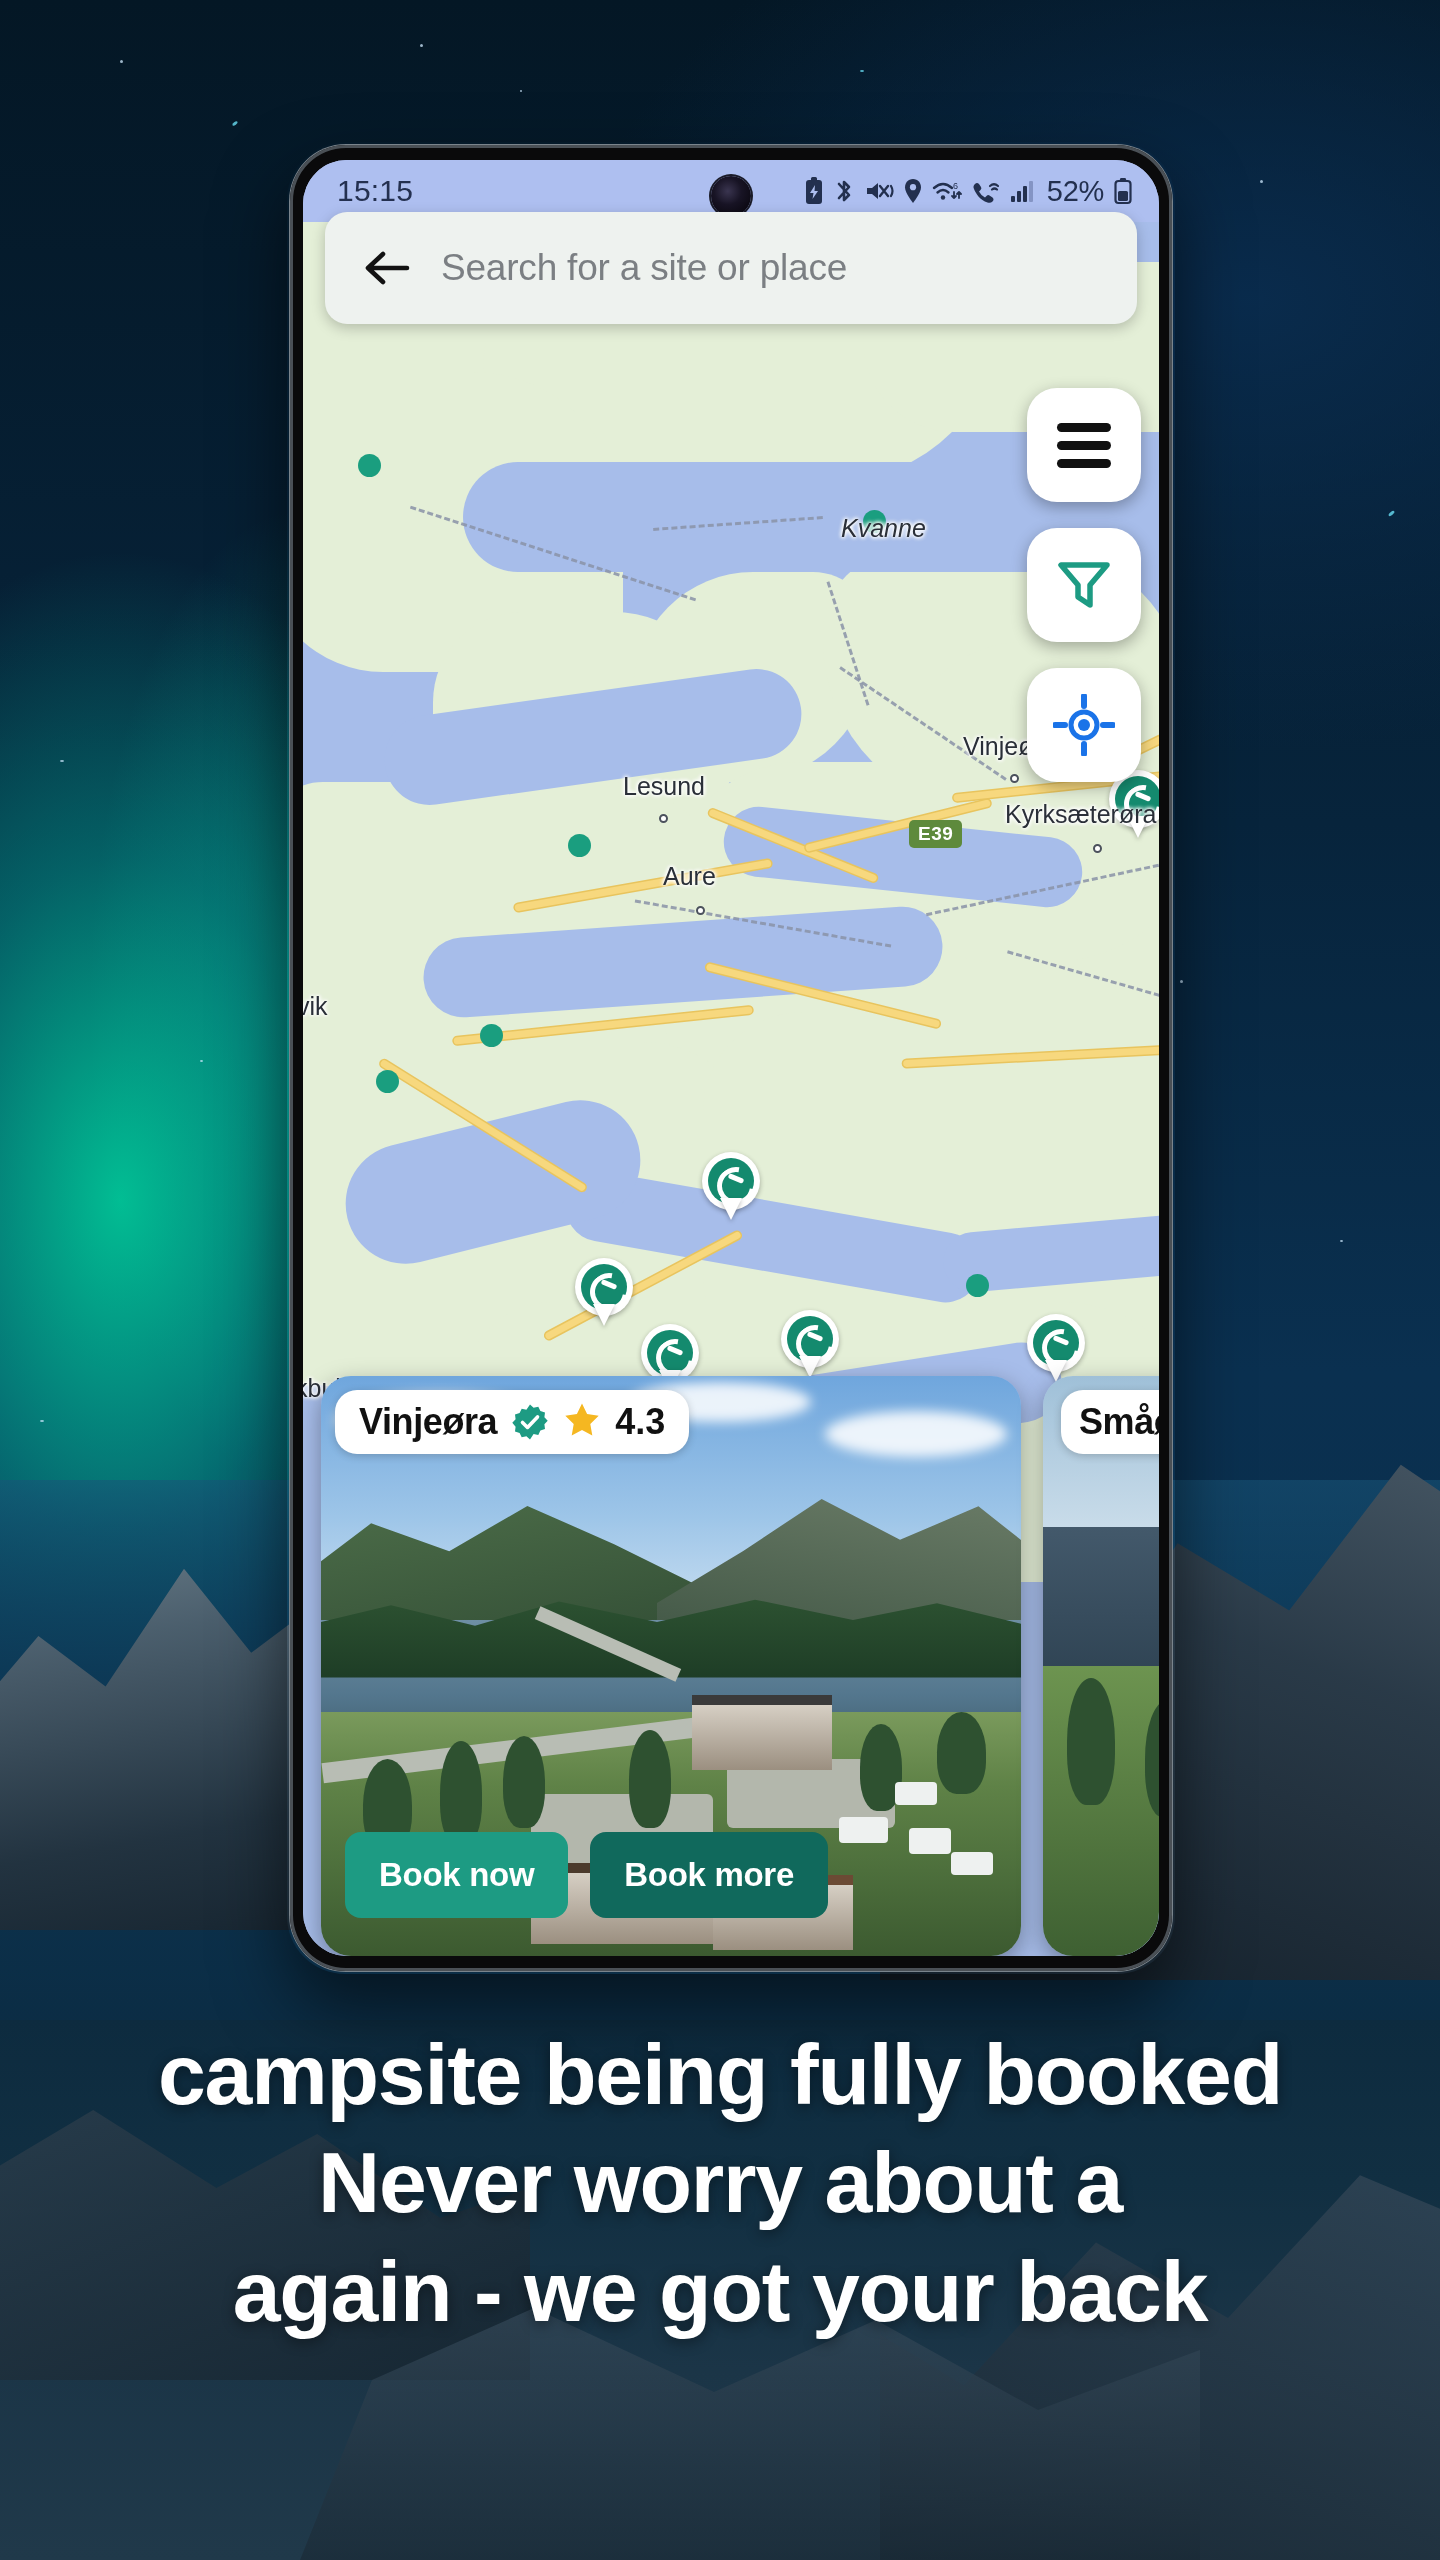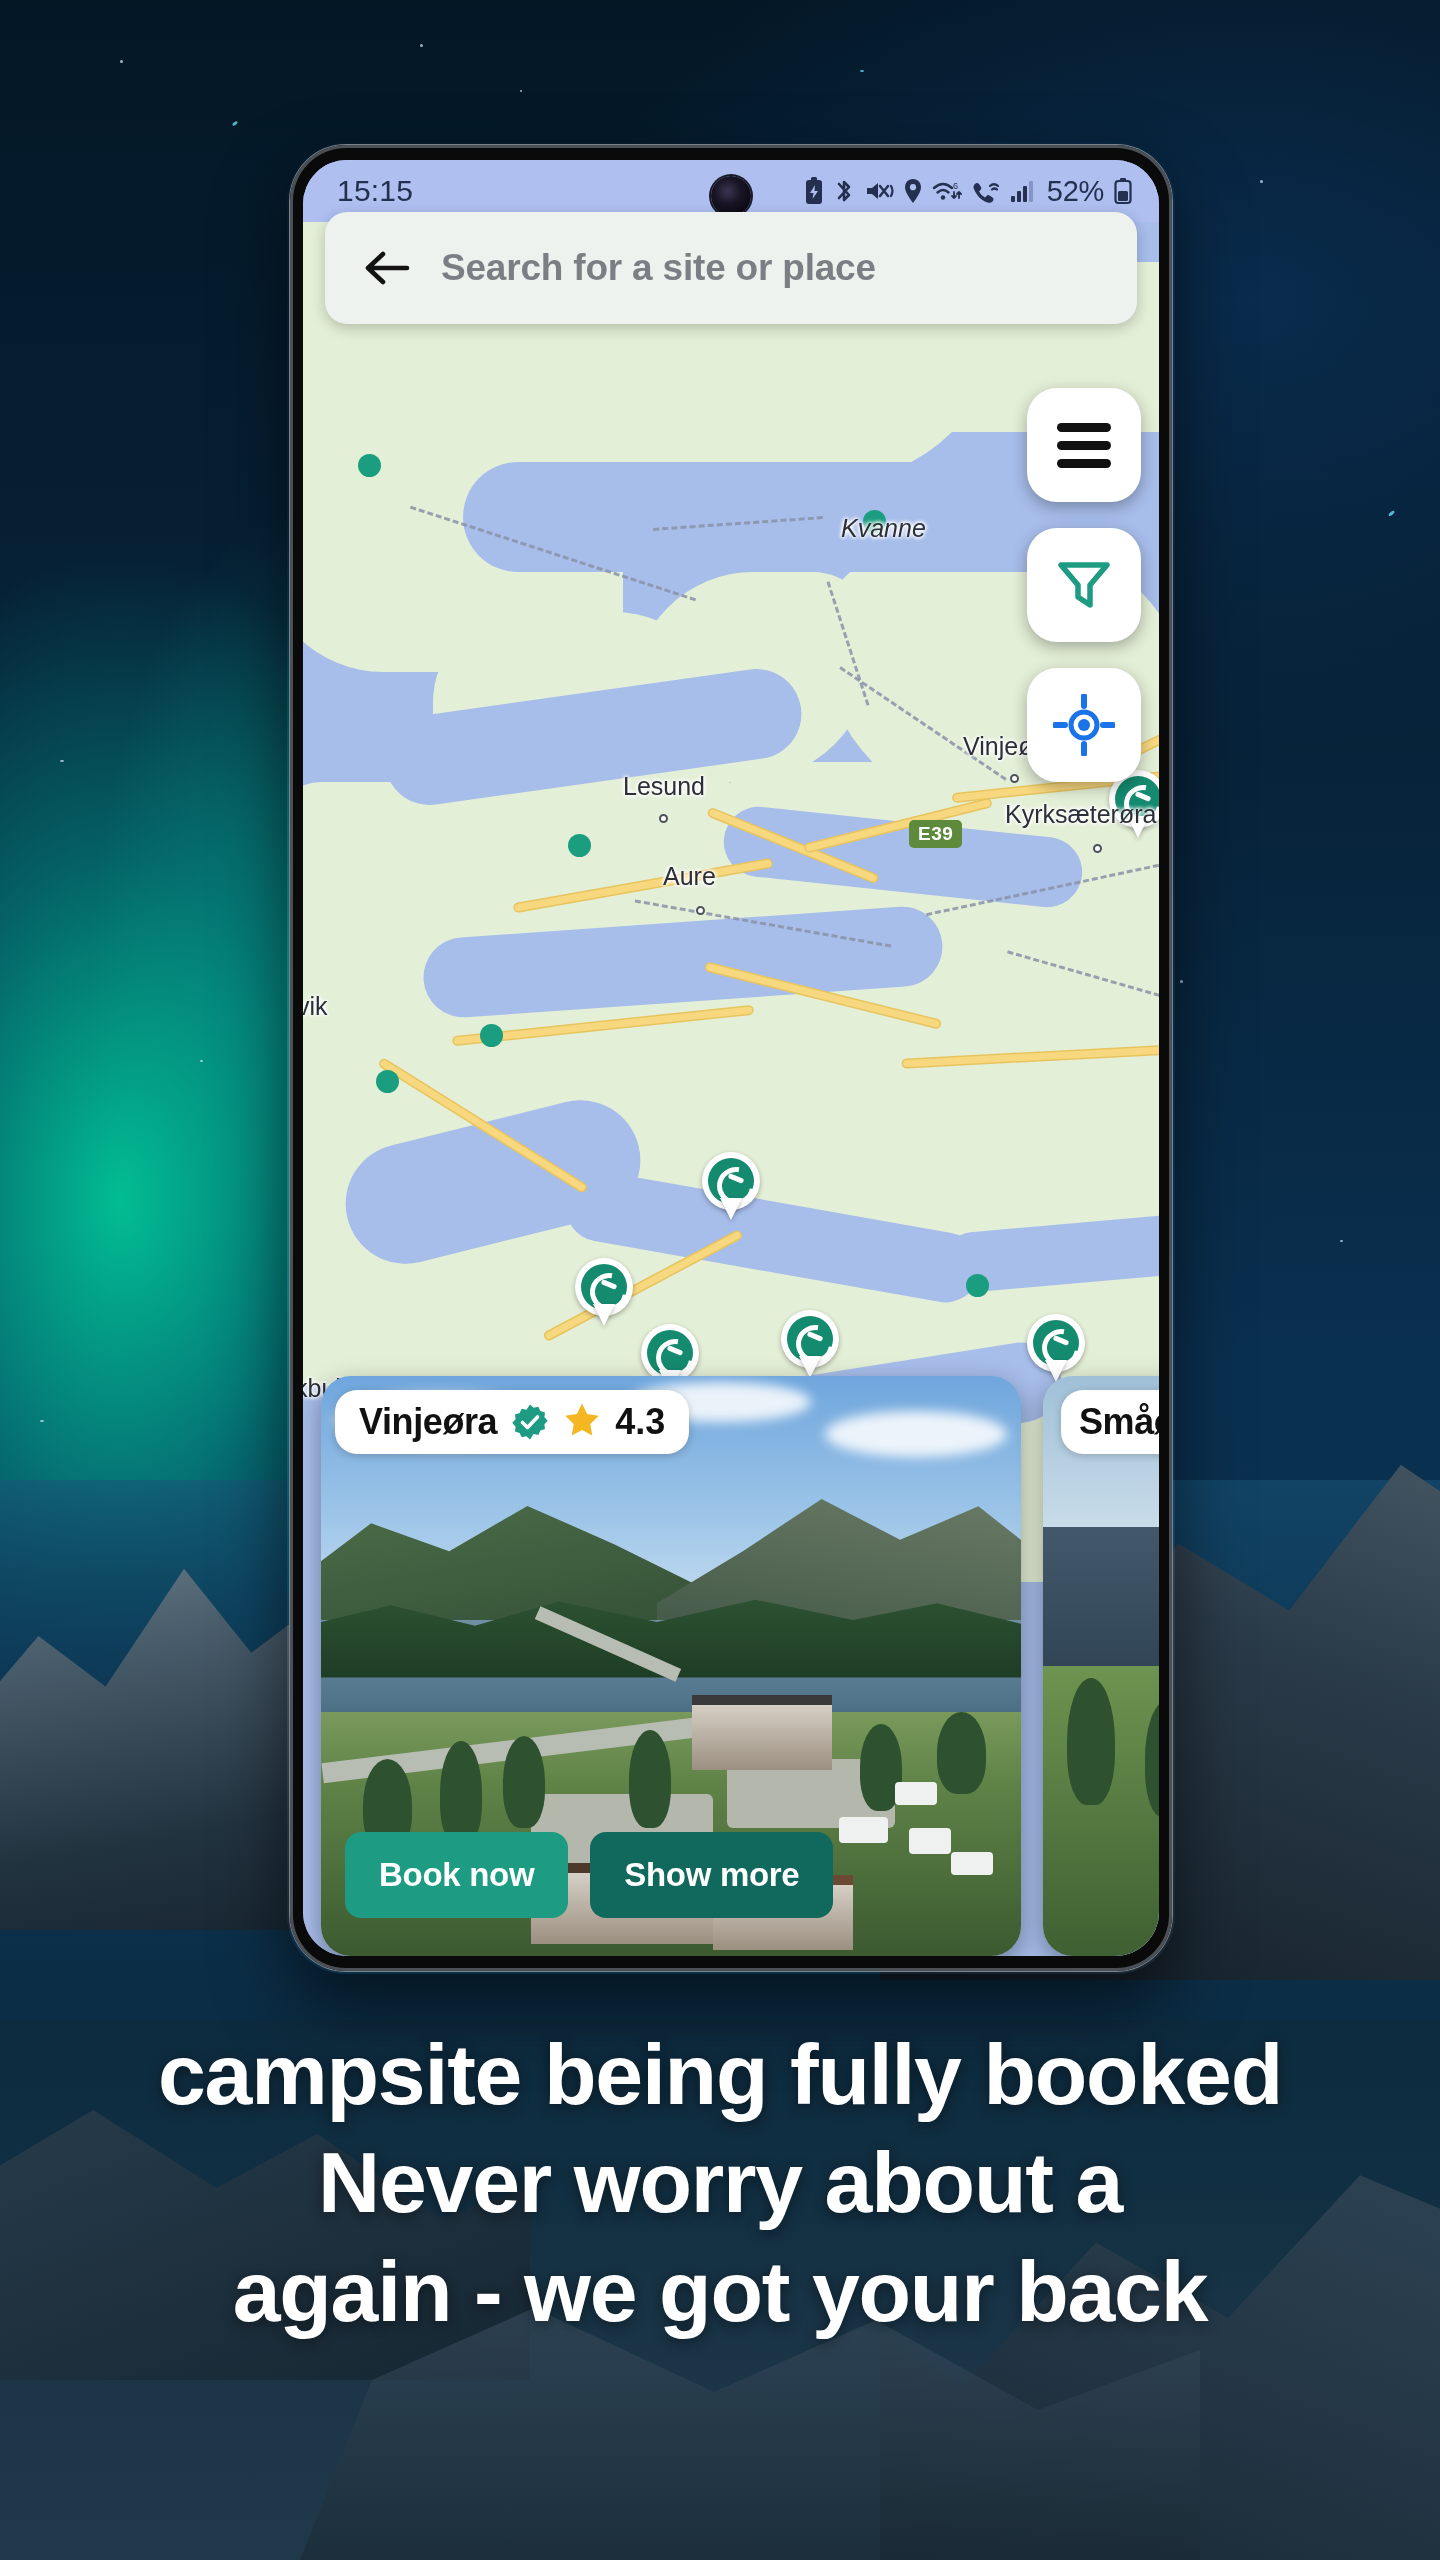--- a/index.html
+++ b/index.html
@@ -138,21 +138,20 @@
     background:#fff; border-radius:3px; transform:rotate(22deg);
   }
 
   
   .searchbar {
     position:absolute; left:22px; top:52px; width:812px; height:112px;
     background:#eef2ef; border-radius:22px;
     box-shadow:0 4px 14px rgba(0,0,0,.22);
     display:flex; align-items:center; gap:30px; padding:0 38px;
     z-index:6;
-    font-weight:bold;
   }
   .search-ph { font-size:37px; color:#7b7f83; letter-spacing:-.2px; }
 
   
   .fabs { position:absolute; right:18px; top:228px; display:flex; flex-direction:column; gap:26px; z-index:5; }
   .fab {
     width:114px; height:114px; border-radius:30px; background:#fff;
     box-shadow:0 5px 16px rgba(0,0,0,.3);
     display:flex; align-items:center; justify-content:center;
   }
@@ -506,21 +505,21 @@
         </span>
         <span>
           <svg width="38" height="38" viewBox="0 0 38 38">
               <path d="M19 2.5 l5.1 10.6 11.6 1.6 -8.4 8.2 2 11.6 -10.3 -5.5 -10.3 5.5 2 -11.6 -8.4 -8.2 11.6 -1.6 Z" fill="#f5b721"></path>
             </svg>
         </span>
         <span class="chip-rating">4.3</span>
       </div>
       <div class="card-actions">
         <button class="btn btn-book">Book now</button>
-        <button class="btn btn-more">Show more</button>
+        <button class="btn btn-more">Book more</button>
       </div>
     </div>
 
     <div class="card secondary">
       <div class="card-photo">
         <div class="ph2-sky"></div>
         <div class="ph2-water"></div>
         <div class="ph2-ground"></div>
         <div class="ph-tree" style="left:8%;top:52%;width:16%;height:22%"></div>
         <div class="ph-tree" style="left:34%;top:56%;width:14%;height:20%"></div>

